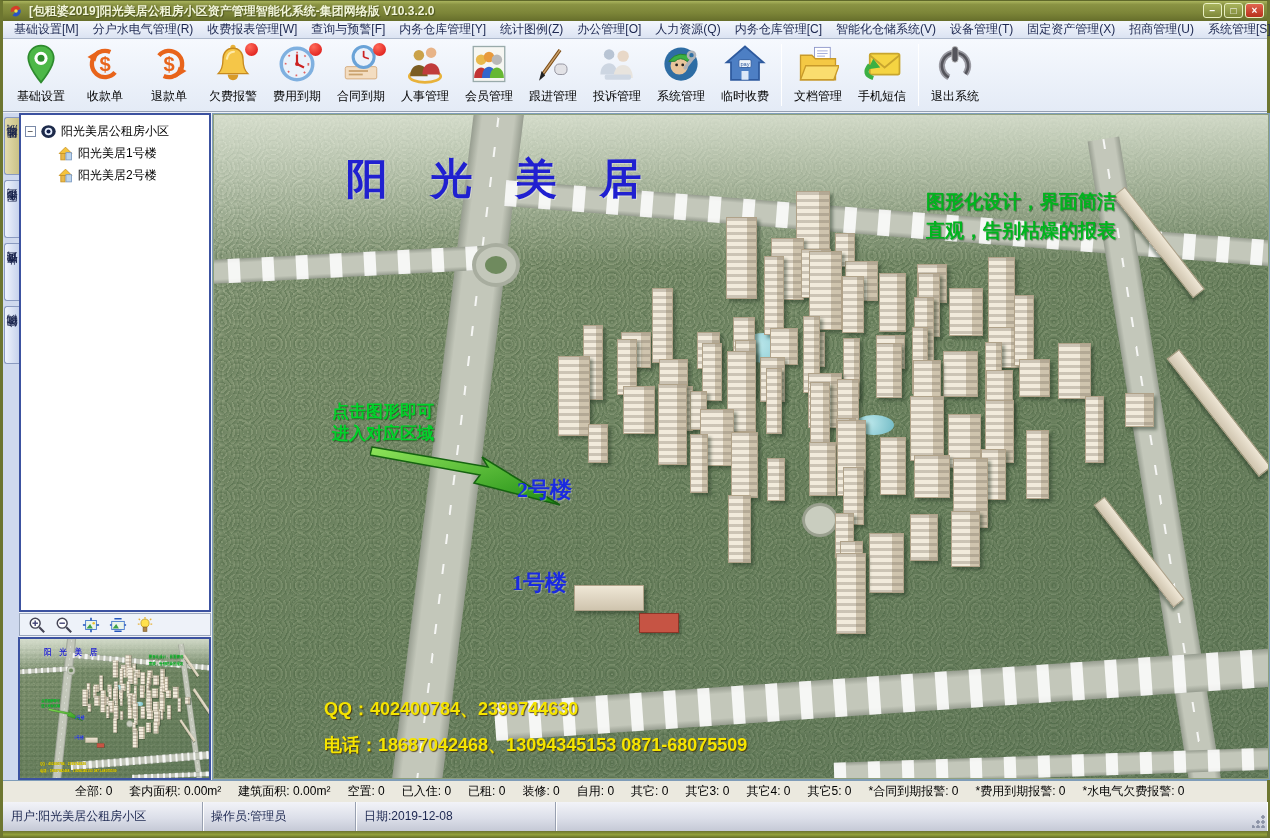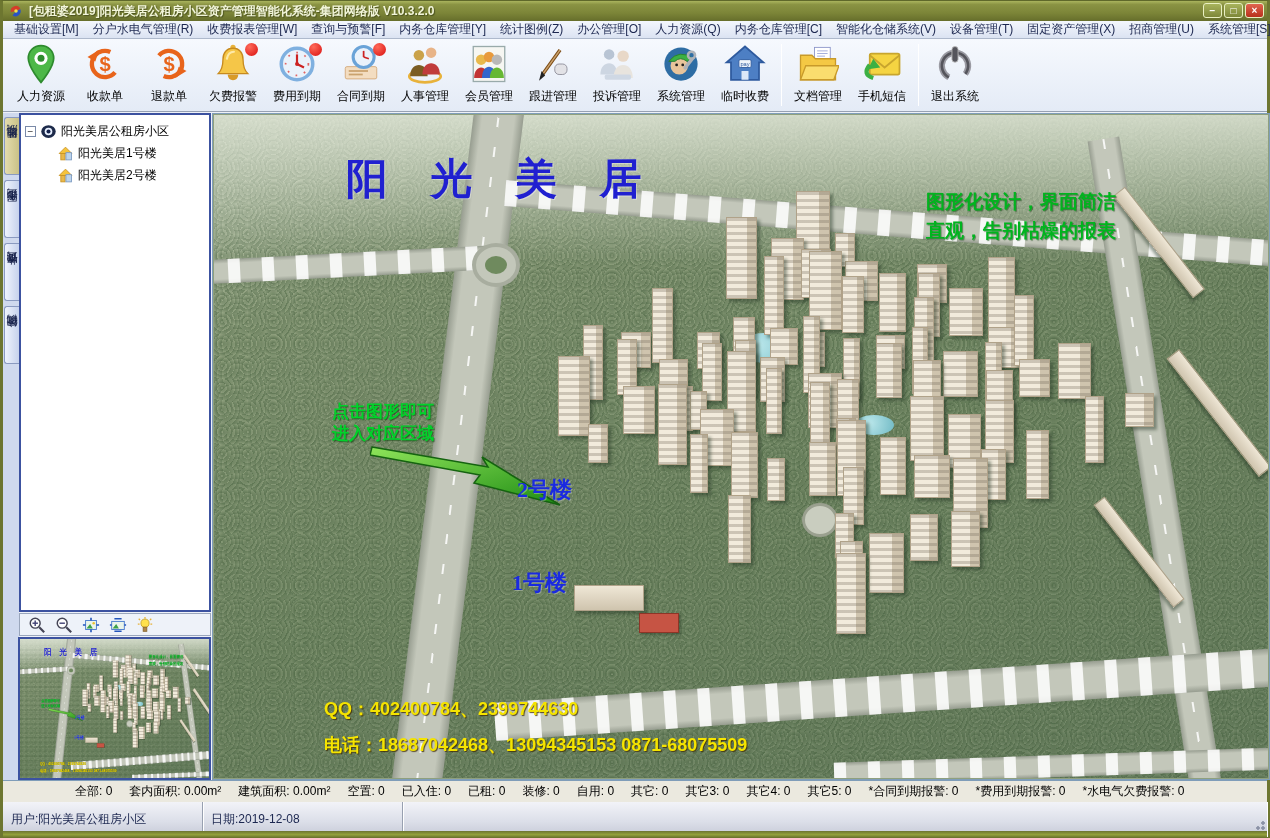--- a/index.html
+++ b/index.html
@@ -98,21 +98,21 @@
     line-height:22px; text-shadow:1px 1px 1px rgba(0,60,0,.55); white-space:nowrap; }
   .scene-arrow { position:absolute; left:156px; top:328px; width:195px; height:72px; }
   .bldg-label { position:absolute; font-family:"Liberation Serif",serif; font-size:22px; font-weight:bold;
     color:#1a2ae0; white-space:nowrap; text-shadow:1px 1px 0 rgba(255,255,255,.3); }
   .contact { position:absolute; left:110px; font-size:18px; font-weight:bold; color:#f5e400;
     text-shadow:1px 1px 1px rgba(60,40,0,.8); white-space:nowrap; }
   
   .statsbar { position:absolute; left:0; top:779px; width:100%; height:22px; background:#ebe9df;
     border-top:1px solid #7f9db9; display:flex; align-items:center; padding-left:72px; gap:17px; }
   .stat-item { font-size:12px; color:#000; white-space:nowrap; }
-  .statusbar { position:absolute; left:0; top:801px; width:100%; height:35px;
+  .statusbar { position:absolute; left:0; top:801px; width:100%; height:29px;
     background:linear-gradient(180deg,#f2f3f8 0%,#dcdfe9 55%,#c5c9d6 100%); display:flex; }
   .sb-sec { border-right:1px solid #98a0b0; box-shadow:1px 0 0 #fff; font-size:12px; color:#1c2750;
     display:flex; align-items:center; padding-left:8px; white-space:nowrap; overflow:hidden; }
   .sb-grip { position:absolute; right:2px; bottom:3px; width:13px; height:13px;
     background:
      radial-gradient(circle at 11px 2px,#8b92a6 1.5px,transparent 2px),
      radial-gradient(circle at 11px 7px,#8b92a6 1.5px,transparent 2px),
      radial-gradient(circle at 6px 7px,#8b92a6 1.5px,transparent 2px),
      radial-gradient(circle at 11px 12px,#8b92a6 1.5px,transparent 2px),
      radial-gradient(circle at 6px 12px,#8b92a6 1.5px,transparent 2px),
@@ -158,21 +158,21 @@
 
   <div class="toolbar" id="toolbar">
       <button class="tb-item">
         <span class="tb-icon">
           <svg viewBox="0 0 48 48">
             <path d="M24 3c-8.3 0-14.5 6.2-14.5 14.5C9.5 28 24 45 24 45s14.5-17 14.5-27.5C38.5 9.2 32.3 3 24 3z" fill="#4db848" stroke="#2e8b2e" stroke-width="2"></path>
             <circle cx="24" cy="17.5" r="7.5" fill="#fff"></circle>
             <circle cx="24" cy="17.5" r="4" fill="#2e8b2e"></circle>
           </svg>
         </span>
-        <span class="tb-label">人力资源</span>
+        <span class="tb-label">基础设置</span>
       </button>
       <button class="tb-item">
         <span class="tb-icon">
           <svg viewBox="0 0 48 48">
             <circle cx="24" cy="24" r="15" fill="none" stroke="#e8641b" stroke-width="5" stroke-dasharray="66 28" transform="rotate(40 24 24)"></circle>
             <polygon points="4,16 17,8 13,21" fill="#e8641b"></polygon>
             <text x="24" y="32" font-size="23" font-weight="bold" fill="#e8641b" text-anchor="middle" font-family="Liberation Sans,sans-serif">$</text>
           </svg>
         </span>
         <span class="tb-label">收款单</span>
@@ -670,19 +670,20 @@
       <span class="stat-item">其它3: 0</span>
       <span class="stat-item">其它4: 0</span>
       <span class="stat-item">其它5: 0</span>
       <span class="stat-item">*合同到期报警: 0</span>
       <span class="stat-item">*费用到期报警: 0</span>
       <span class="stat-item">*水电气欠费报警: 0</span>
     </div>
 
   <div class="statusbar">
     <div class="sb-sec" style="width:200px;">用户:阳光美居公租房小区</div>
+    <div class="sb-sec" style="width:153px;">操作员:管理员</div>
     <div class="sb-sec" style="width:200px;">日期:2019-12-08</div>
     <div class="sb-sec" style="flex:1; border-right:none;"></div>
     <div class="sb-grip"></div>
   </div>
 
   <div class="bottomstrip"></div>
 </div>
 
 </body></html>

